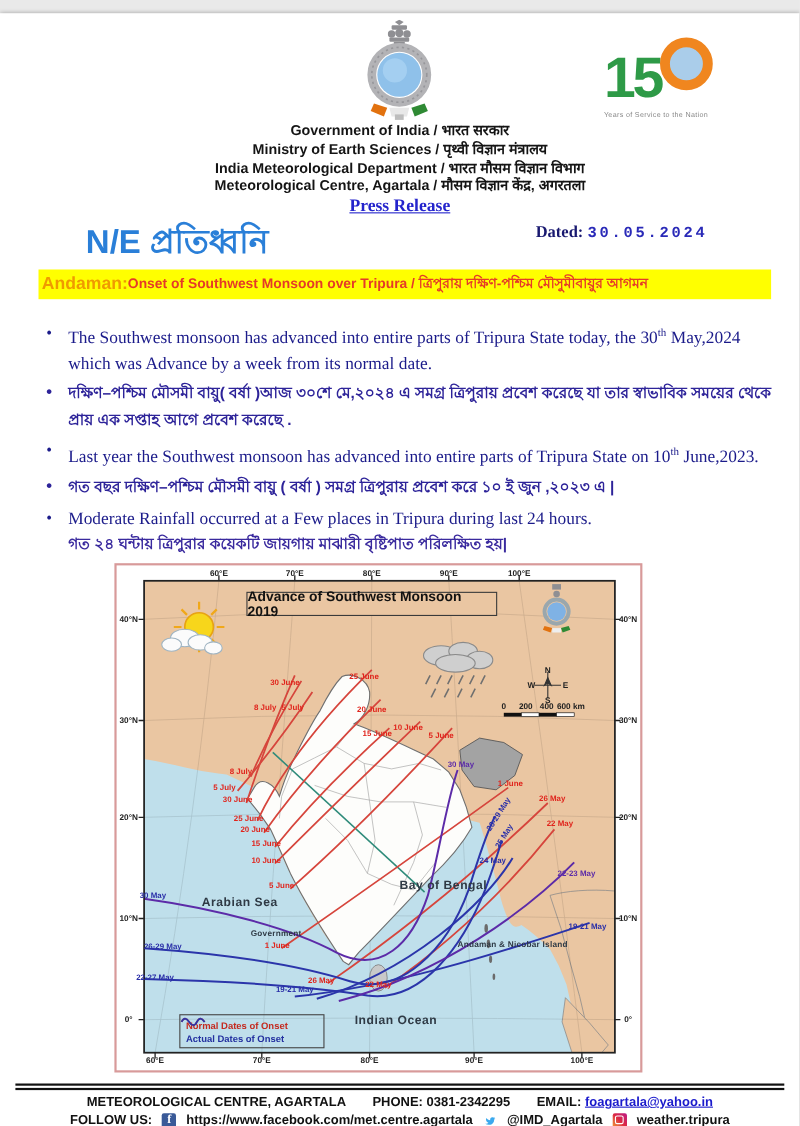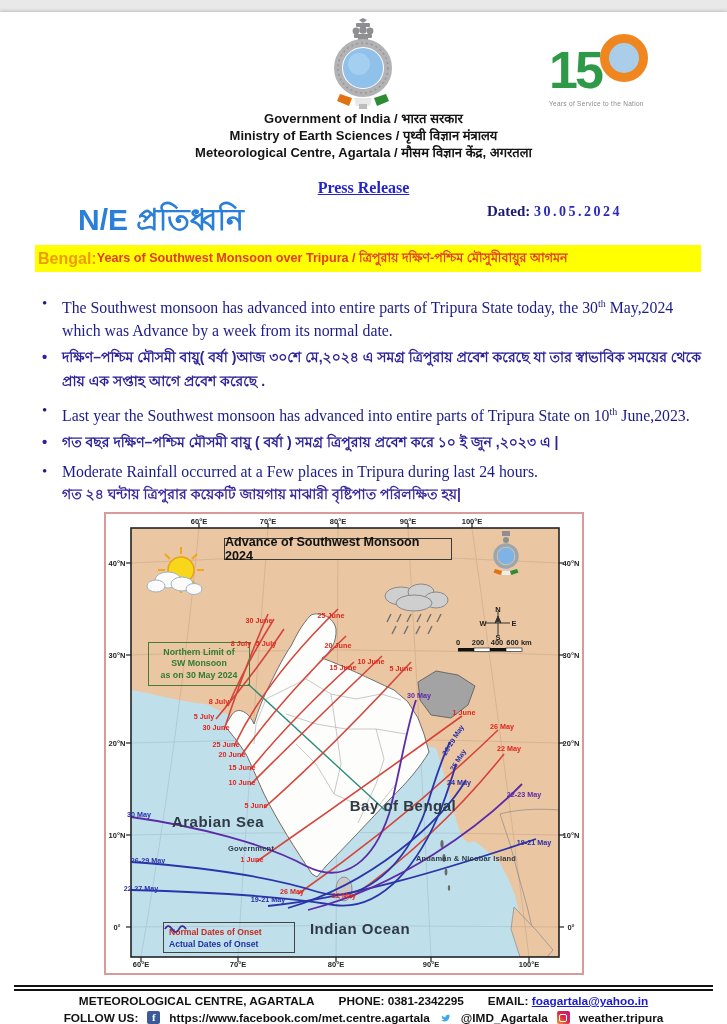--- a/index.html
+++ b/index.html
@@ -9,51 +9,51 @@
   #emblem{left:330px;top:6px;width:66px;height:92px;}
   #hdr-lines{left:0;top:99px;width:727px;text-align:center;font-weight:bold;font-size:13px;line-height:16.8px;color:#141414;}
   #press-release{left:0;top:167px;width:727px;text-align:center;font-family:"Liberation Serif",serif;font-weight:bold;font-size:16px;color:#2424cc;}
   #press-release span{text-decoration:underline;}
   #logo150{left:549px;top:22px;width:140px;height:90px;}
   #logo150 .n15{font-size:52px;font-weight:bold;color:#2e9a47;letter-spacing:-3px;font-family:"Liberation Sans",sans-serif;line-height:58px;}
   #logo150 .zero{display:inline-block;width:30px;height:30px;border:9px solid #f0861f;border-radius:50%;background:#aacdea;vertical-align:6px;margin-left:-1px;}
   #logo150 .tag{font-size:6.5px;color:#8a8a8a;margin-top:1px;letter-spacing:.3px;}
   #ne-title{left:78px;top:184px;font-size:30px;font-weight:bold;color:#2a7fd8;font-family:"Liberation Sans",sans-serif;}
   #dated{left:487px;top:191px;font-size:15px;font-weight:bold;color:#191970;font-family:"Liberation Serif",serif;}
-  #dated b{font-family:Liberation Serif, serif;color:#2a2ab8;letter-spacing:2.5px;font-size:14px;}
+  #dated b{font-family:Liberation Mono, monospace;color:#2a2ab8;letter-spacing:2.5px;font-size:14px;}
   
   #subject{left:35px;top:233px;width:666px;height:27px;background:#ffff00;display:flex;align-items:center;padding-left:3px;box-sizing:border-box;}
   #subject .lbl{color:#f09a00;font-weight:bold;font-size:16px;}
   #subject .txt{color:#e53a28;font-weight:bold;font-size:12.6px;}
   
   #bullets{left:40px;top:280px;width:662px;}
   .bullet{position:relative;padding-left:22px;color:#1b1b8a;}
   .bullet .mark{position:absolute;left:2px;top:0;font-size:15px;}
   .bullet.en{font-family:"Liberation Serif",serif;font-size:15.8px;line-height:23px;}
   .bullet.bn{font-size:14px;line-height:24px;color:#2d2399;font-weight:bold;}
   .bullet .sub-bn{font-family:"Liberation Sans",sans-serif;font-size:14px;font-weight:bold;color:#3a2a9e;line-height:22px;}
   sup{font-size:10px;}
   
   #map-fig{left:104px;top:500px;width:480px;height:463px;background:#fff;border:2px solid #d89a9a;box-sizing:border-box;}
   #map-inner{position:relative;width:476px;height:459px;}
   #map-inner svg{position:absolute;left:0;top:0;}
   .mlab{position:absolute;transform:translate(-50%,-50%);font-weight:bold;white-space:nowrap;}
   .axis-lab{font-size:7.5px;color:#222;}
   .date-lab{font-size:7.2px;}
-  .sea-lab{font-size:15px;color:#2f3a45;letter-spacing:.5px;}
+  .sea-lab{font-size:11px;color:#2f3a45;letter-spacing:.5px;}
   .sea-lab.small{font-size:7.5px;letter-spacing:.2px;}
   #map-title{position:absolute;left:118px;top:24px;width:226px;height:20px;border:1.6px solid #3a3a3a;background:#eac6a2;display:flex;align-items:center;justify-content:center;font-size:12.6px;font-weight:bold;color:#111;}
   #nlm-box{position:absolute;left:42px;top:128px;width:100px;height:42px;border:1.6px solid #4a7a38;display:flex;flex-direction:column;align-items:center;justify-content:center;font-size:8.8px;font-weight:bold;color:#2e7d32;line-height:11.5px;text-align:center;}
   #map-legend{position:absolute;left:57px;top:408px;width:132px;height:31px;border:1.2px solid #444;display:flex;flex-direction:column;justify-content:center;gap:2px;padding-left:5px;box-sizing:border-box;}
   #map-legend .row{display:flex;align-items:center;gap:5px;font-size:8.6px;font-weight:bold;}
   
   .rule{left:14px;width:699px;height:0;border-top:2px solid #111;}
   #footer1{left:0;top:982px;width:727px;display:flex;justify-content:center;gap:24px;font-size:11.8px;font-weight:bold;color:#111;}
   #footer1 a{color:#1a1acc;}
-  #footer2{left:0;top:999px;width:727px;display:flex;justify-content:center;gap:9px;font-size:11.8px;font-weight:bold;color:#111;}
+  #footer2{left:0;top:999px;width:727px;display:flex;justify-content:center;align-items:center;gap:9px;font-size:11.8px;font-weight:bold;color:#111;}
   .sicon{display:inline-block;width:13px;height:13px;border-radius:2px;vertical-align:-2px;}
   .fb{background:#3a5a98;color:#fff;font-family:"Liberation Serif",serif;font-weight:bold;font-size:11px;text-align:center;line-height:13px;}
   .ig{background:linear-gradient(45deg,#f09433,#e6683c,#dc2743,#cc2366,#bc1888);position:relative;}
   .ig:after{content:"";position:absolute;left:2.5px;top:2.5px;width:6px;height:6px;border:1.3px solid #fff;border-radius:2px;}
 </style>
 </head>
 <body>
 
 <div id="page">
 
@@ -80,33 +80,34 @@
   <div id="logo150" class="abs">
     <div>
       <span class="n15">15</span><span class="zero"></span>
     </div>
     <div class="tag">Years of Service to the Nation</div>
   </div>
 
   <div id="hdr-lines" class="abs">
       <div>Government of India / भारत सरकार</div>
       <div>Ministry of Earth Sciences / पृथ्वी विज्ञान मंत्रालय</div>
+      <div>India Meteorological Department / भारत मौसम विज्ञान विभाग</div>
       <div>Meteorological Centre, Agartala / मौसम विज्ञान केंद्र, अगरतला</div>
     </div>
   <div id="press-release" class="abs"><span>Press Release</span></div>
 
   <div id="ne-title" class="abs">N/E প্রতিধ্বনি</div>
   <div id="dated" class="abs">
     <span>Dated:</span>
     <b>30.05.2024</b>
   </div>
 
   <div id="subject" class="abs">
-    <span class="lbl">Bengal:</span>
-    <span class="txt">Years of Southwest Monsoon over Tripura / ত্রিপুরায়  দক্ষিণ-পশ্চিম  মৌসুমীবায়ুর আগমন</span>
+    <span class="lbl">Andaman:</span>
+    <span class="txt">Onset of Southwest Monsoon over Tripura / ত্রিপুরায়  দক্ষিণ-পশ্চিম  মৌসুমীবায়ুর আগমন</span>
   </div>
 
   <div id="bullets" class="abs">
       <div class="bullet en" style="margin-bottom: 3px;"><span class="mark">•</span><span>The Southwest monsoon has advanced into entire parts of Tripura State today, the 30<sup>th</sup> May,2024 which was Advance by a week from its normal date.</span></div>
       <div class="bullet bn" style="margin-bottom: 6px;"><span class="mark">•</span><span>দক্ষিণ–পশ্চিম মৌসমী বায়ু( বর্ষা )আজ ৩০শে মে,২০২৪ এ সমগ্র ত্রিপুরায় প্রবেশ করেছে যা তার স্বাভাবিক সময়ের থেকে প্রায় এক সপ্তাহ আগে  প্রবেশ করেছে .</span></div>
       <div class="bullet en" style="margin-bottom: 3px;"><span class="mark">•</span><span>Last year the Southwest monsoon has advanced into entire parts of Tripura State on 10<sup>th</sup> June,2023.</span></div>
       <div class="bullet bn" style="margin-bottom: 6px;"><span class="mark">•</span><span>গত বছর দক্ষিণ–পশ্চিম  মৌসমী বায়ু ( বর্ষা ) সমগ্র ত্রিপুরায় প্রবেশ করে ১০ ই জুন ,২০২৩ এ |</span></div>
       <div class="bullet en" style="margin-bottom: 3px;"><span class="mark">•</span><span>Moderate Rainfall occurred at a Few places in Tripura during last 24 hours.</span><div class="sub-bn">গত ২৪ ঘন্টায় ত্রিপুরার কয়েকটি  জায়গায় মাঝারী বৃষ্টিপাত পরিলক্ষিত হয়|</div></div>
     </div>
 
@@ -281,26 +282,21 @@
             <line x1="20" y1="321" x2="25" y2="321"></line>
             <line x1="20" y1="413" x2="25" y2="413"></line>
           <line x1="453" y1="49" x2="458" y2="49"></line>
             <line x1="453" y1="141" x2="458" y2="141"></line>
             <line x1="453" y1="229" x2="458" y2="229"></line>
             <line x1="453" y1="321" x2="458" y2="321"></line>
             <line x1="453" y1="413" x2="458" y2="413"></line>
         </g>
       </svg>
 
-      <div id="map-title">Advance of Southwest Monsoon 2024</div>
-      <div id="nlm-box">
-          <div>Northern Limit of</div>
-          <div>SW Monsoon</div>
-          <div>as on 30 May 2024</div>
-        </div>
+      <div id="map-title">Advance of Southwest Monsoon 2019</div>
       <div id="map-legend">
           <div class="row">
             <svg width="26" height="10">
               <path d="M1,6 q3,-6 7,0 t7,0 t7,0" fill="none" stroke="#d6453c" stroke-width="1.6"></path>
             </svg>
             <span style="color: rgb(196, 43, 32);">Normal Dates of Onset</span>
           </div>
           <div class="row">
             <svg width="26" height="10">
               <path d="M1,6 q3,-6 7,0 t7,0 t7,0" fill="none" stroke="#2b35aa" stroke-width="1.6"></path>
@@ -364,21 +360,21 @@
           <span class="mlab date-lab" style="left: 146px; top: 345px; color: rgb(224, 37, 29);">1 June</span>
           <span class="mlab date-lab" style="left: 186px; top: 377px; color: rgb(224, 37, 29);">26 May</span>
           <span class="mlab date-lab" style="left: 238px; top: 381px; color: rgb(224, 37, 29);">22 May</span>
           <span class="mlab date-lab" style="left: 33px; top: 300px; color: rgb(42, 47, 168);">30 May</span>
           <span class="mlab date-lab" style="left: 42px; top: 346px; color: rgb(42, 47, 168);">26-29 May</span>
           <span class="mlab date-lab" style="left: 35px; top: 374px; color: rgb(42, 47, 168);">22-27 May</span>
           <span class="mlab date-lab" style="left: 162px; top: 385px; color: rgb(42, 47, 168);">19-21 May</span>
           <span class="mlab date-lab" style="left: 313px; top: 181px; color: rgb(92, 43, 168);">30 May</span>
           <span class="mlab date-lab" style="left: 347px; top: 226px; color: rgb(42, 47, 168); transform: translate(-50%, -50%) rotate(-58deg);">26-29 May</span>
           <span class="mlab date-lab" style="left: 352px; top: 246px; color: rgb(42, 47, 168); transform: translate(-50%, -50%) rotate(-58deg);">25 May</span>
-          <span class="mlab date-lab" style="left: 353px; top: 268px; color: rgb(42, 47, 168);">24 May</span>
+          <span class="mlab date-lab" style="left: 342px; top: 268px; color: rgb(42, 47, 168);">24 May</span>
           <span class="mlab date-lab" style="left: 418px; top: 280px; color: rgb(92, 43, 168);">22-23 May</span>
           <span class="mlab date-lab" style="left: 428px; top: 328px; color: rgb(42, 47, 168);">19-21 May</span>
         </div>
     </div>
   </div>
 
   <div class="abs rule" style="top:973px"></div>
   <div class="abs rule" style="top:977px"></div>
 
   <div id="footer1" class="abs">

